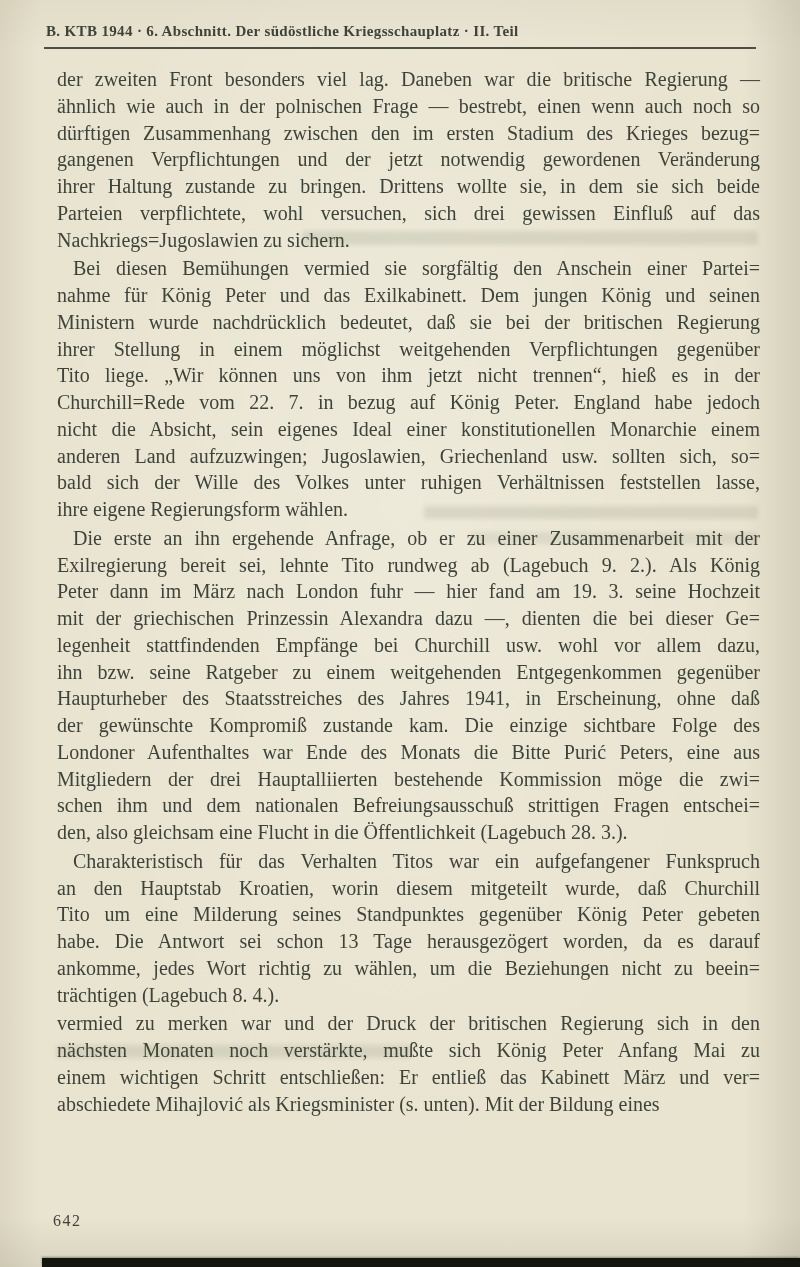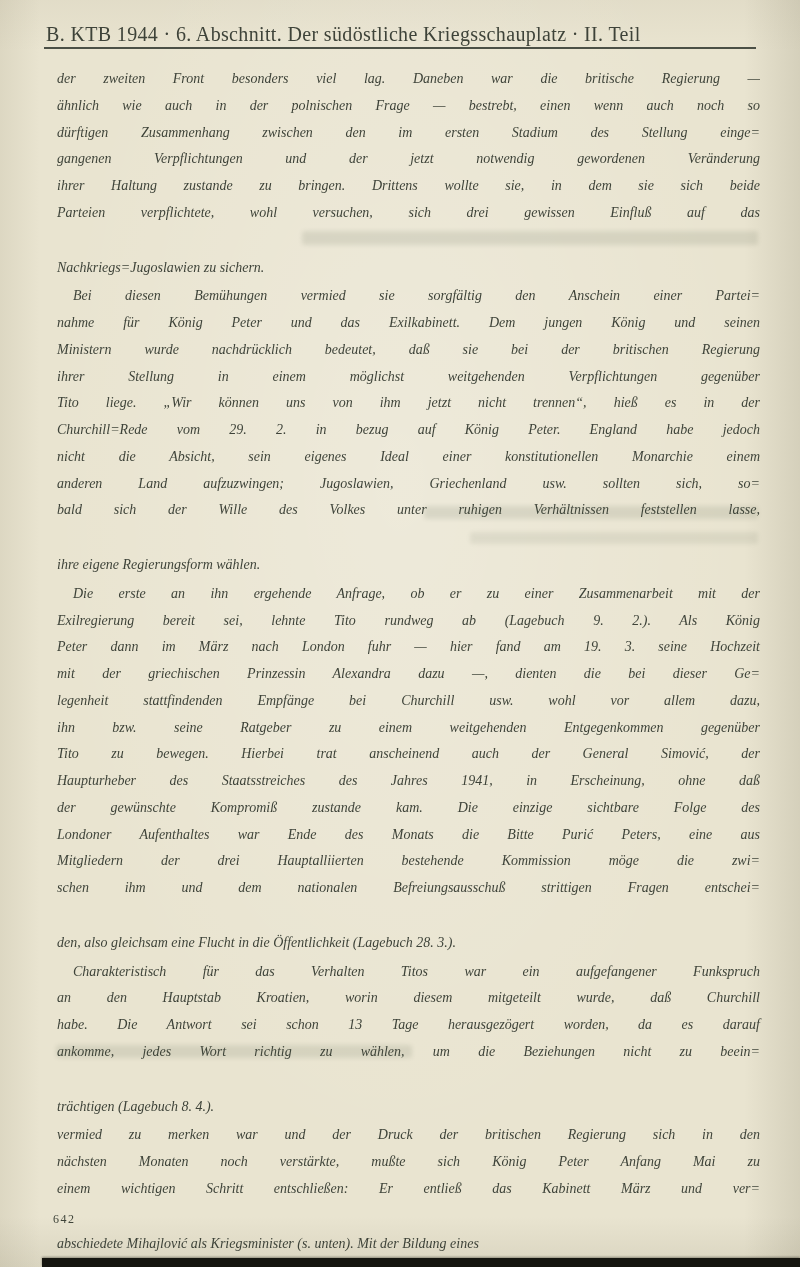--- a/index.html
+++ b/index.html
@@ -15,47 +15,47 @@
   .paper-texture {
     position: absolute; inset: 0;
     background:
       radial-gradient(ellipse at 50% 38%, rgba(255,255,255,0.22), rgba(0,0,0,0) 62%),
       linear-gradient(to right, rgba(110,100,70,0.10), rgba(0,0,0,0) 5%, rgba(0,0,0,0) 93%, rgba(90,85,60,0.14)),
       linear-gradient(to bottom, rgba(110,100,70,0.06), rgba(0,0,0,0) 4%, rgba(0,0,0,0) 96%, rgba(80,75,50,0.10));
     pointer-events: none;
   }
   .running-head {
     position: absolute; left: 46px; top: 23px;
-    font-size: 20px; letter-spacing: 0.35px;
+    font-size: 15px; letter-spacing: 0.35px;
     white-space: nowrap;
+    font-weight: bold;
   }
   .head-rule {
     position: absolute; left: 44px; top: 47px;
     width: 712px; height: 2px;
     background: var(--rule, #4b5046);
   }
   .text-body {
     position: absolute; left: 57px; top: 66px;
     width: 703px;
-    font-size: 14px;
+    font-size: 20px;
     line-height: 26.75px;
-    font-style: italic;
   }
   .para { margin-top: 2px; }
   .para:first-child { margin-top: 0; }
   .line {
     white-space: nowrap;
     text-align: justify;
     text-align-last: justify;
   }
-  .line.last { text-align-last: left; margin-top: 28px; }
+  .line.last { text-align-last: left; }
   .line.indent { text-indent: 16px; }
   .page-number {
     position: absolute; left: 53px; top: 1212px;
-    font-size: 12px; letter-spacing: 1.5px;
+    font-size: 16px; letter-spacing: 1.5px;
   }
   .bleed {
     position: absolute;
     filter: blur(2px);
     opacity: 0.12;
     background: #4a5540;
     border-radius: 3px;
     pointer-events: none;
   }
   .bleed.b1 { left: 302px; top: 231px; width: 456px; height: 14px; }
@@ -76,56 +76,56 @@
 
 <header>
   <div class="running-head">B. KTB 1944 · 6. Abschnitt. Der südöstliche Kriegsschauplatz · II. Teil</div>
   <div class="head-rule"></div>
 </header>
 
 <main class="text-body">
     <div class="para">
       <div class="line">der zweiten Front besonders viel lag. Daneben war die britische Regierung —</div>
       <div class="line">ähnlich wie auch in der polnischen Frage — bestrebt, einen wenn auch noch so</div>
-      <div class="line">dürftigen Zusammenhang zwischen den im ersten Stadium des Stellung einge=</div>
+      <div class="line">dürftigen Zusammenhang zwischen den im ersten Stadium des Krieges bezug=</div>
       <div class="line">gangenen Verpflichtungen und der jetzt notwendig gewordenen Veränderung</div>
       <div class="line">ihrer Haltung zustande zu bringen. Drittens wollte sie, in dem sie sich beide</div>
       <div class="line">Parteien verpflichtete, wohl versuchen, sich drei gewissen Einfluß auf das</div>
       <div class="line last">Nachkriegs=Jugoslawien zu sichern.</div>
     </div>
     <div class="para">
       <div class="line indent">Bei diesen Bemühungen vermied sie sorgfältig den Anschein einer Partei=</div>
       <div class="line">nahme für König Peter und das Exilkabinett. Dem jungen König und seinen</div>
       <div class="line">Ministern wurde nachdrücklich bedeutet, daß sie bei der britischen Regierung</div>
       <div class="line">ihrer Stellung in einem möglichst weitgehenden Verpflichtungen gegenüber</div>
       <div class="line">Tito liege. „Wir können uns von ihm jetzt nicht trennen“, hieß es in der</div>
-      <div class="line">Churchill=Rede vom 29. 2. in bezug auf König Peter. England habe jedoch</div>
+      <div class="line">Churchill=Rede vom 22. 7. in bezug auf König Peter. England habe jedoch</div>
       <div class="line">nicht die Absicht, sein eigenes Ideal einer konstitutionellen Monarchie einem</div>
       <div class="line">anderen Land aufzuzwingen; Jugoslawien, Griechenland usw. sollten sich, so=</div>
       <div class="line">bald sich der Wille des Volkes unter ruhigen Verhältnissen feststellen lasse,</div>
       <div class="line last">ihre eigene Regierungsform wählen.</div>
     </div>
     <div class="para">
       <div class="line indent">Die erste an ihn ergehende Anfrage, ob er zu einer Zusammenarbeit mit der</div>
       <div class="line">Exilregierung bereit sei, lehnte Tito rundweg ab (Lagebuch 9. 2.). Als König</div>
       <div class="line">Peter dann im März nach London fuhr — hier fand am 19. 3. seine Hochzeit</div>
       <div class="line">mit der griechischen Prinzessin Alexandra dazu —, dienten die bei dieser Ge=</div>
       <div class="line">legenheit stattfindenden Empfänge bei Churchill usw. wohl vor allem dazu,</div>
       <div class="line">ihn bzw. seine Ratgeber zu einem weitgehenden Entgegenkommen gegenüber</div>
-      <div class="line">Tito zu bewegen. Hierbei trat anscheinend auch der General Simović, der</div>
       <div class="line">Haupturheber des Staatsstreiches des Jahres 1941, in Erscheinung, ohne daß</div>
       <div class="line">der gewünschte Kompromiß zustande kam. Die einzige sichtbare Folge des</div>
       <div class="line">Londoner Aufenthaltes war Ende des Monats die Bitte Purić Peters, eine aus</div>
       <div class="line">Mitgliedern der drei Hauptalliierten bestehende Kommission möge die zwi=</div>
       <div class="line">schen ihm und dem nationalen Befreiungsausschuß strittigen Fragen entschei=</div>
       <div class="line last">den, also gleichsam eine Flucht in die Öffentlichkeit (Lagebuch 28. 3.).</div>
     </div>
     <div class="para">
       <div class="line indent">Charakteristisch für das Verhalten Titos war ein aufgefangener Funkspruch</div>
       <div class="line">an den Hauptstab Kroatien, worin diesem mitgeteilt wurde, daß Churchill</div>
+      <div class="line">Tito um eine Milderung seines Standpunktes gegenüber König Peter gebeten</div>
       <div class="line">habe. Die Antwort sei schon 13 Tage herausgezögert worden, da es darauf</div>
       <div class="line">ankomme, jedes Wort richtig zu wählen, um die Beziehungen nicht zu beein=</div>
       <div class="line last">trächtigen (Lagebuch 8. 4.).</div>
     </div>
     <div class="para">
       <div class="line">vermied zu merken war und der Druck der britischen Regierung sich in den</div>
       <div class="line">nächsten Monaten noch verstärkte, mußte sich König Peter Anfang Mai zu</div>
       <div class="line">einem wichtigen Schritt entschließen: Er entließ das Kabinett März und ver=</div>
       <div class="line last">abschiedete Mihajlović als Kriegsminister (s. unten). Mit der Bildung eines</div>
     </div>

